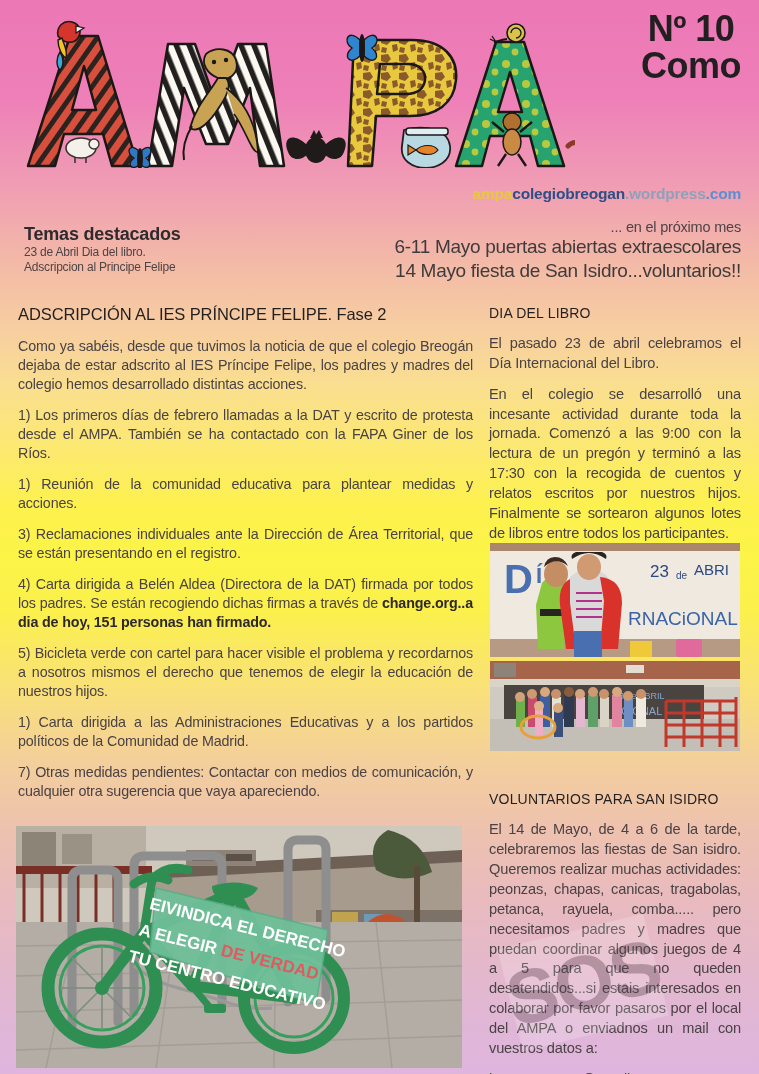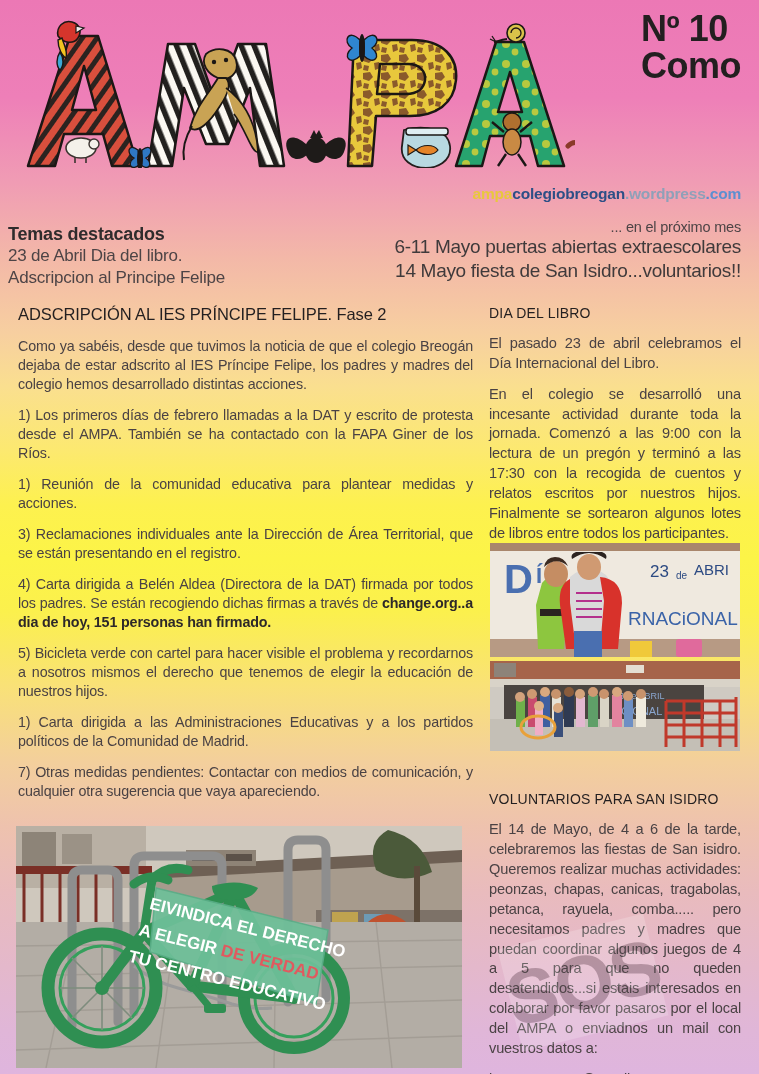--- a/index.html
+++ b/index.html
@@ -35,21 +35,21 @@
         #e0b6d8 96%,
         #dfb5de 100%);
   }
 
   
   .header {
     position:absolute; left:0; top:0; width:759px; height:215px;
   }
   .issue-block {
     position:absolute; right:18px; top:10px;
-    text-align:left;
+    text-align:center;
     color:#231f20;
     font-weight:bold;
     line-height:1.04;
     letter-spacing:-0.5px;
   }
   .issue-line { font-size:36px; display:block; }
 
   
   .wordmark {
     position:absolute; left:20px; top:18px;
@@ -63,25 +63,25 @@
     letter-spacing:-0.2px;
     white-space:nowrap;
   }
   .u-ampa { color:#e8c83c; }
   .u-colegio { color:#2d4f86; }
   .u-wp { color:#8fa0b8; }
   .u-com { color:#5d8fd0; }
 
   
   .topics {
-    position:absolute; left:8px; top:224px; width:330px;
+    position:absolute; left:24px; top:224px; width:330px;
     color:#3b3436;
   }
   .topics-title { font-size:18px; font-weight:bold; letter-spacing:-0.2px; color:#2f2b2c; }
-  .topics-line { font-size:17px; line-height:1.28; color:#4d4446; letter-spacing:-0.2px; }
+  .topics-line { font-size:12px; line-height:1.28; color:#4d4446; letter-spacing:-0.2px; }
 
   .nextmonth {
     position:absolute; right:18px; top:219px; width:420px;
     text-align:right; color:#3b3436;
   }
   .nm-small { font-size:14.5px; letter-spacing:-0.2px; color:#4d4446; }
   .nm-line { font-size:19px; line-height:1.26; letter-spacing:-0.3px; color:#3f3a3b; }
 
   
   .col-left {

